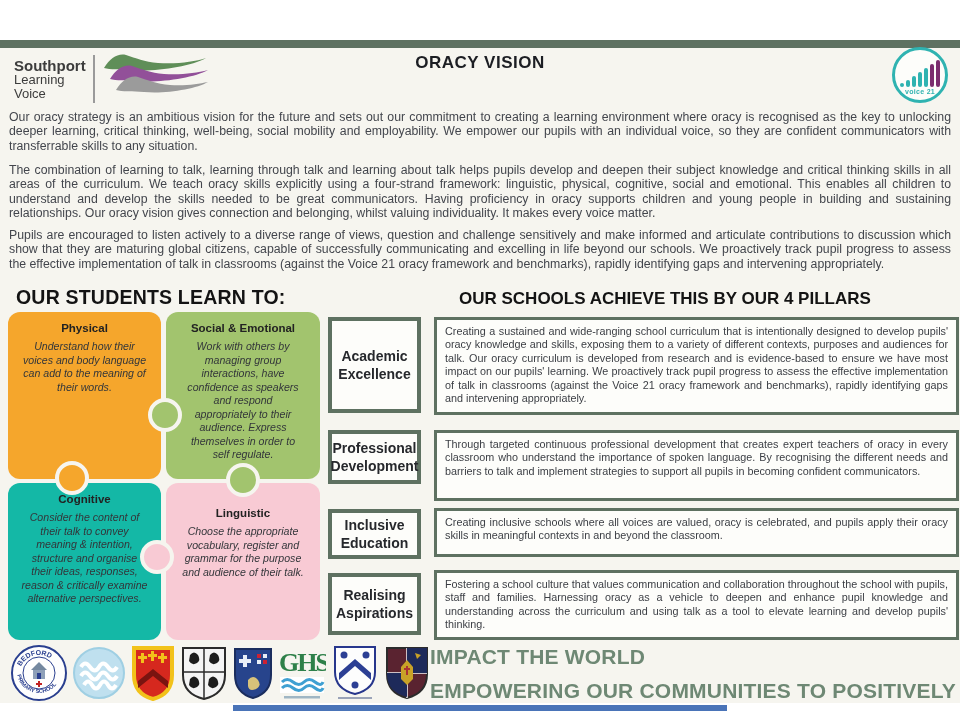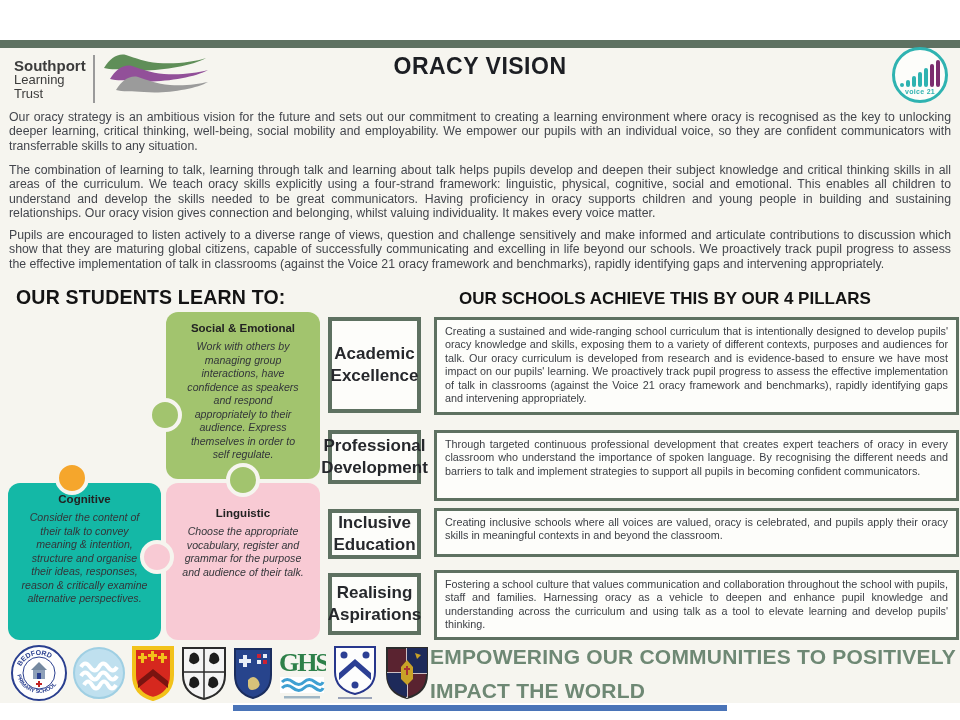--- a/index.html
+++ b/index.html
@@ -9,21 +9,21 @@
   .top-bar{position:absolute;left:0;top:40px;width:960px;height:8px;background:#5e7161;}
 
   
   .slt-logo{position:absolute;left:14px;top:52px;display:flex;align-items:center;gap:7px;}
   .slt-text{color:#3c3c3c;line-height:1.04;}
   .slt-l1{font-size:15px;font-weight:bold;}
   .slt-l2,.slt-l3{font-size:13px;}
   .slt-div{width:2px;height:48px;background:#9a9a9a;}
   .main-title{position:absolute;left:160px;right:160px;top:53px;text-align:center;
               color:#1c1e23;font-weight:bold;}
-  .main-title .t1{font-size:23px;letter-spacing:.5px;}
+  .main-title .t1{font-size:17px;letter-spacing:.5px;}
   .main-title .t2{font-size:18.5px;letter-spacing:.3px;margin-top:1px;}
   .voice21{position:absolute;left:892px;top:47px;width:56px;height:56px;border:3px solid #2fb3b1;
            border-radius:50%;background:#fdfdfa;box-sizing:border-box;display:flex;flex-direction:column;
            align-items:center;justify-content:flex-end;padding-bottom:5px;}
   .v21-bars{display:flex;align-items:flex-end;gap:2px;height:28px;margin-bottom:1px;}
   .v21-bars i{display:block;width:4px;border-radius:2px;background:#2fb3b1;}
   .v21-bars i.p{background:#7b2d6e;}
   .v21-label{font-size:7px;font-weight:bold;color:#2fb3b1;letter-spacing:.3px;}
 
   
@@ -46,21 +46,21 @@
   .piece.linguistic{left:166px;top:483px;width:154px;height:157px;background:#f8cad4;padding-top:24px;}
   .knob{position:absolute;width:26px;height:26px;border-radius:50%;border:4px solid #f6f5ef;z-index:2;}
   .knob.g-left{left:148px;top:398px;background:#a2c46e;}
   .knob.o-bottom{left:55px;top:461px;background:#f5a62c;}
   .knob.g-bottom{left:226px;top:463px;background:#a2c46e;}
   .knob.p-left{left:140px;top:540px;background:#f8cad4;}
 
   
   .pl-label{position:absolute;left:328px;width:93px;border:4px solid #5e7161;background:#fdfdfa;
             box-sizing:border-box;display:flex;align-items:center;justify-content:center;text-align:center;
-            font-weight:bold;font-size:17px;color:#26282c;line-height:1.3;padding:2px;}
+            font-weight:bold;font-size:14px;color:#26282c;line-height:1.3;padding:2px;}
   .pl-desc{position:absolute;left:434px;width:525px;border:3px solid #5e7161;background:#fdfdfa;
            box-sizing:border-box;padding:5px 8px;font-size:10.8px;line-height:1.24;color:#3b3e44;text-align:justify;}
   .lb1{top:317px;height:96px;} .db1{top:317px;height:98px;}
   .lb2{top:430px;height:54px;} .db2{top:430px;height:71px;}
   .lb3{top:509px;height:50px;} .db3{top:508px;height:49px;}
   .lb4{top:573px;height:62px;} .db4{top:570px;height:70px;}
 
   
   .crests{position:absolute;left:10px;top:643px;width:420px;height:60px;display:flex;
           align-items:center;justify-content:space-between;}
@@ -72,21 +72,21 @@
 <body>
 
 <div class="stage">
   <div class="paper"></div>
   <div class="top-bar"></div>
 
   <div class="slt-logo">
     <div class="slt-text">
       <div class="slt-l1">Southport</div>
       <div class="slt-l2">Learning</div>
-      <div class="slt-l3">Trust</div>
+      <div class="slt-l3">Voice</div>
     </div>
     <div class="slt-div"></div>
     <svg width="108" height="54" viewBox="0 0 108 54">
       <path d="M2 16 C8 6 16 1 24 3 C34 6 42 10 56 11 C76 12 92 10 104 6 C88 15 52 20 30 18 C18 17 8 18 2 16 Z" fill="#5f8e58"></path>
       <path d="M8 27 C14 17 22 12 30 14 C40 17 48 21 62 22 C80 23 94 21 106 18 C92 26 58 31 36 29 C24 28 14 29 8 27 Z" fill="#925099"></path>
       <path d="M14 38 C20 28 28 23 36 25 C46 28 54 32 68 33 C84 34 96 32 106 30 C94 37 64 42 42 40 C30 39 20 40 14 38 Z" fill="#9b9b9b"></path>
     </svg>
   </div>
 
   <div class="main-title">
@@ -106,20 +106,24 @@
     <div class="v21-label">voice 21</div>
   </div>
 
   <p class="para p1">Our oracy strategy is an ambitious vision for the future and sets out our commitment to creating a learning environment where oracy is recognised as the key to unlocking deeper learning, critical thinking, well-being, social mobility and employability. We empower our pupils with an individual voice, so they are confident communicators with transferrable skills to any situation.</p>
   <p class="para p2">The combination of learning to talk, learning through talk and learning about talk helps pupils develop and deepen their subject knowledge and critical thinking skills in all areas of the curriculum. We teach oracy skills explicitly using a four-strand framework: linguistic, physical, cognitive, social and emotional. This enables all children to understand and develop the skills needed to be great communicators. Having proficiency in oracy supports children and young people in building and sustaining relationships. Our oracy vision gives connection and belonging, whilst valuing individuality. It makes every voice matter.</p>
   <p class="para p3">Pupils are encouraged to listen actively to a diverse range of views, question and challenge sensitively and make informed and articulate contributions to discussion which show that they are maturing global citizens, capable of successfully communicating and excelling in life beyond our schools. We proactively track pupil progress to assess the effective implementation of talk in classrooms (against the Voice 21 oracy framework and benchmarks), rapidly identifying gaps and intervening appropriately.</p>
 
   <h2 class="sec-h left">OUR STUDENTS LEARN TO:</h2>
   <h2 class="sec-h right">OUR SCHOOLS ACHIEVE THIS BY OUR 4 PILLARS</h2>
 
+  <div class="piece physical">
+    <h3>Physical</h3>
+    <p>Understand how their voices and body language can add to the meaning of their words.</p>
+  </div>
   <div class="piece social">
     <h3>Social &amp; Emotional</h3>
     <p>Work with others by managing group interactions, have confidence as speakers and respond appropriately to their audience. Express themselves in order to self regulate.</p>
   </div>
   <div class="piece cognitive">
     <h3>Cognitive</h3>
     <p>Consider the content of their talk to convey meaning &amp; intention, structure and organise their ideas, responses, reason &amp; critically examine alternative perspectives.</p>
   </div>
   <div class="piece linguistic">
     <h3>Linguistic</h3>
@@ -205,18 +209,18 @@
       <path d="M23 3 V53 M3 28 H43" stroke="#f4f4f4" stroke-width="1.5" fill="none"></path>
       <path d="M23 3 H43 V28 H23 Z" fill="#1e2a5a"></path>
       <path d="M3 28 H23 Q23 48 23 52 Q3 47 3 29 Z" fill="#1e2a5a"></path>
       <path d="M17 22 L23 15 L29 22 L29 34 L23 40 L17 34 Z" fill="#c9a227"></path>
       <path d="M20 24 h6 M23 21 v9" stroke="#a33" stroke-width="2"></path>
       <path d="M31 8 l6 2 -4 4 z" fill="#c9a227"></path>
     </svg>
   </div>
 
   <div class="tagline">
+    <div>IMPACT THE WORLD</div>
     <div>EMPOWERING OUR COMMUNITIES TO POSITIVELY</div>
-    <div>IMPACT THE WORLD</div>
   </div>
 
   <div class="blue-bar"></div>
 </div>
 
 </body></html>

